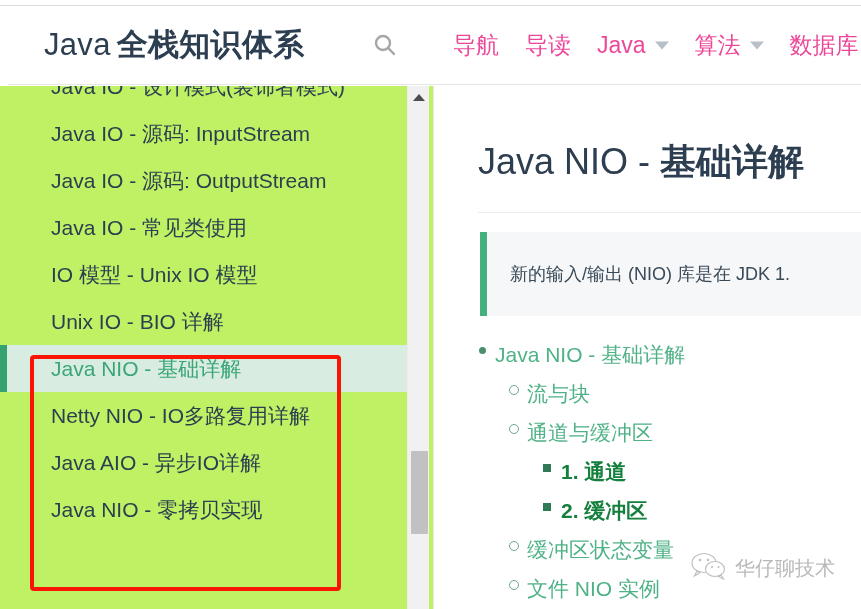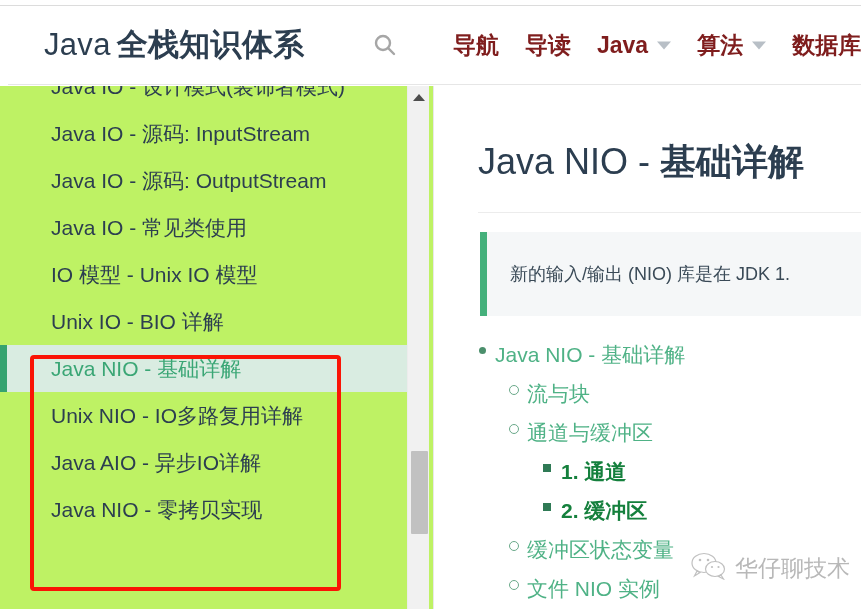--- a/index.html
+++ b/index.html
@@ -70,24 +70,23 @@
     display: flex;
     align-items: center;
     gap: 0px;
     white-space: nowrap;
   }
   .nav-item {
     display: flex;
     align-items: center;
     padding: 4px 13px;
     font-size: 23px;
-    color: #7f1d1d;
-    cursor: pointer;
-    white-space: nowrap;
-    font-weight: bold;
+    color: #ec4899;
+    cursor: pointer;
+    white-space: nowrap;
   }
   .nav-item .caret {
     margin-left: 9px;
     width: 0; height: 0;
     border-left: 7px solid transparent;
     border-right: 7px solid transparent;
     border-top: 8px solid #b8bfc6;
   }
 
   
@@ -286,21 +285,21 @@
   .watermark {
     position: absolute;
     left: 690px; top: 552px;
     display: flex;
     align-items: center;
     gap: 7px;
     opacity: .62;
     pointer-events: none;
   }
   .watermark .wm-text {
-    font-size: 23px;
+    font-size: 20px;
     color: #8d8d8d;
     font-family: Liberation Mono, monospace;
     white-space: nowrap;
   }
 </style>
 </head>
 <body>
 
 <div id="app">
 
@@ -360,21 +359,21 @@
       <li class="side-item">
           <span>IO 模型 - Unix IO 模型</span>
         </li>
       <li class="side-item">
           <span>Unix IO - BIO 详解</span>
         </li>
       <li class="side-item active">
           <span>Java NIO - 基础详解</span>
         </li>
       <li class="side-item">
-          <span>Unix NIO - IO多路复用详解</span>
+          <span>Netty NIO - IO多路复用详解</span>
         </li>
       <li class="side-item">
           <span>Java AIO - 异步IO详解</span>
         </li>
       <li class="side-item">
           <span>Java NIO - 零拷贝实现</span>
         </li>
     </ul>
   </div>
 

